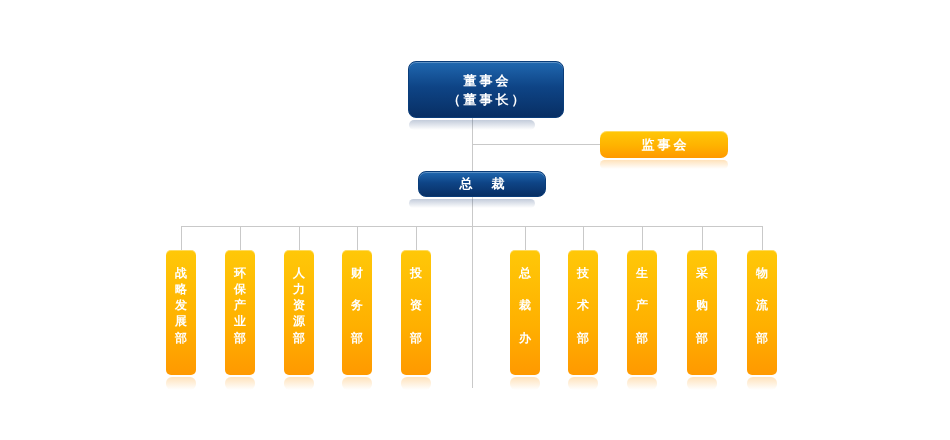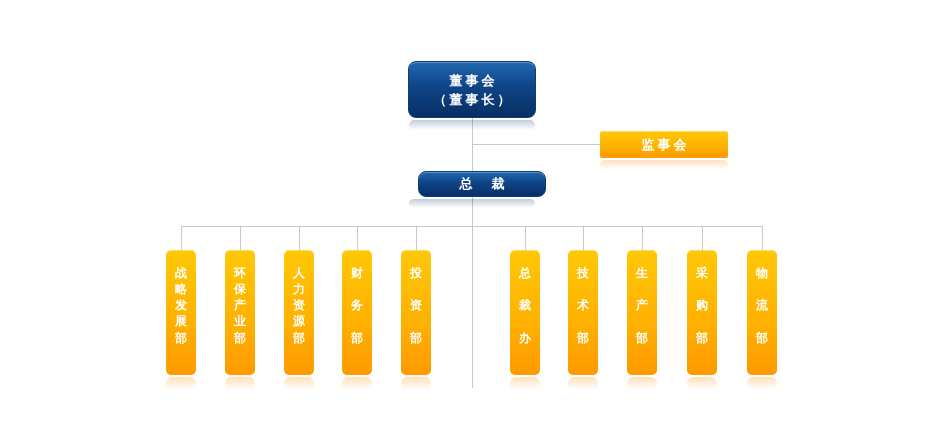--- a/index.html
+++ b/index.html
@@ -31,25 +31,25 @@
     background:linear-gradient(180deg,
       var(--blue-top,#2068b0) 0%, #0e4486 45%, var(--blue-bottom,#082f64) 100%);
     border:1px solid #0a3d7a;
     border-radius:8px;
     box-shadow:inset 0 1px 0 rgba(255,255,255,0.28);
   }
 
   .node.orangeh {
     background:linear-gradient(180deg,
       var(--orange-top,#ffc808) 0%, #ffb200 55%, var(--orange-bottom,#ff9900) 100%);
-    border-radius:2px;
+    border-radius:7px;
     box-shadow:inset 0 1px 0 rgba(255,255,255,0.35);
   }
 
-  .board { left:408px; top:61px; width:128px; height:57px; }
+  .board { left:408px; top:61px; width:156px; height:57px; }
   .board .l1, .board .l2 {
     display:block; font-size:13px; line-height:19px; letter-spacing:3px; text-indent:3px;
   }
 
   .president { left:408px; top:171px; width:128px; height:26px;
                font-size:13px; letter-spacing:3px; text-indent:3px;margin-left:10px; }
 
   .supervisory { left:600px; top:131px; width:128px; height:27px;
                  font-size:13px; letter-spacing:3px; text-indent:3px; }
 

